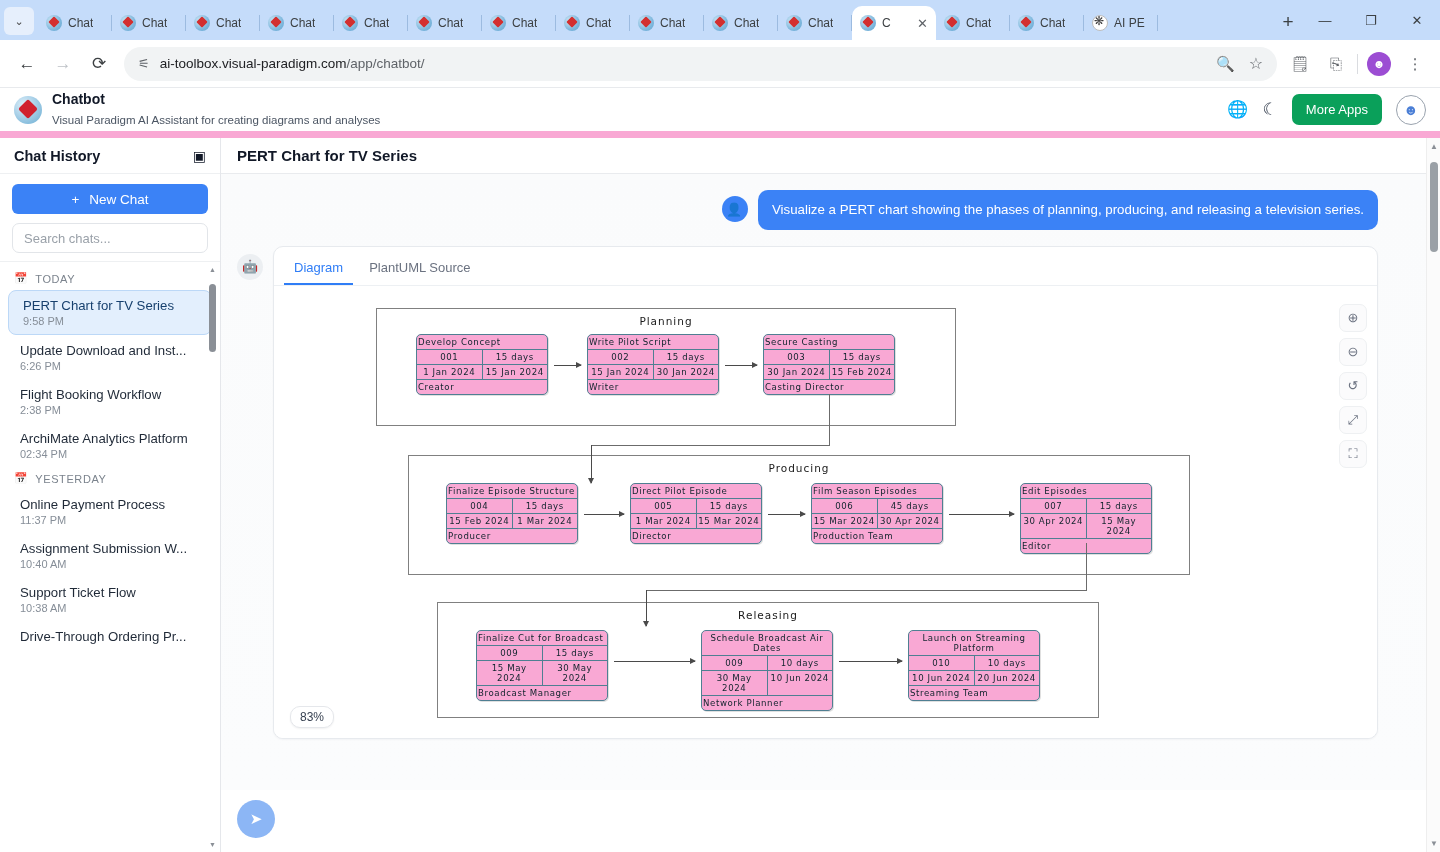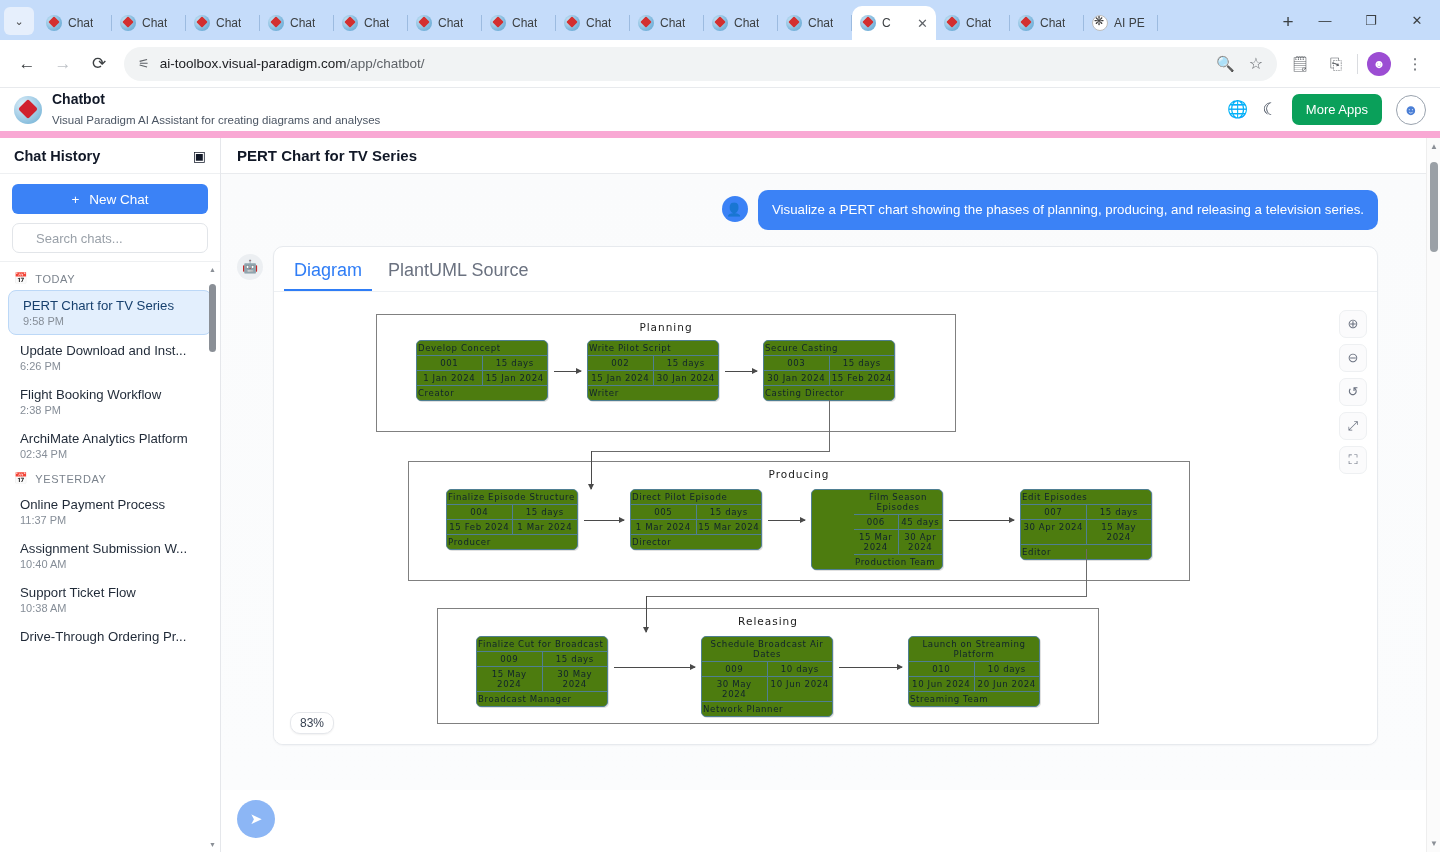--- a/index.html
+++ b/index.html
@@ -133,21 +133,21 @@
   .sb-head .panel-ico { margin-left:auto; color:#111827; font-size:14px;}
   .sb-top { padding: 10px 12px 8px 12px; border-bottom:1px solid #eef0f2;}
   .new-chat {
     width:100%; height:30px; background:#3b82f6; color:#fff; border:none;
     border-radius:6px; font-size:13.5px; display:flex; align-items:center;
     justify-content:center; gap:10px;
   }
   .search-wrap { margin-top:9px; }
   .search-input {
     width:100%; height:30px; border:1px solid #e2e5e9; border-radius:7px;
-    padding: 0 23px; font-size:13px; color:#111827; outline:none;
+    padding: 0 11px; font-size:13px; color:#111827; outline:none;
     font-family:"Liberation Sans", sans-serif;
   }
   .search-input::placeholder{ color:#9aa1a9; }
   .sb-list { flex:1; overflow:hidden; position:relative; padding-top:6px;}
   .sb-group {
     display:flex; align-items:center; gap:7px; padding: 4px 14px 4px 14px;
     font-size:11px; color:#7b838d; letter-spacing:0.6px;
   }
   .cal-ico { font-size:11px; color:#9aa1a9; }
   .chat-item { padding: 7px 14px; margin: 1px 6px; border-radius:8px; cursor:pointer;}
@@ -183,21 +183,21 @@
   .bot-ava {
     width:26px; height:26px; border-radius:50%; background:#eceff2; color:#5b6570;
     display:flex; align-items:center; justify-content:center; font-size:13px; flex-shrink:0; margin-top:8px;
   }
   .card {
     flex:1; background:#fff; border:1px solid #e7eaee; border-radius:10px;
     box-shadow: 0 1px 2px rgba(16,24,40,.04); overflow:hidden; position:relative;
   }
   .tabsrow { display:flex; gap:6px; padding: 6px 10px 0 10px; border-bottom:1px solid #edf0f3;}
   .tab-btn {
-    font-size:18px; color:#6b7280; padding: 7px 10px 8px 10px; border-bottom:2px solid transparent;
+    font-size:13px; color:#6b7280; padding: 7px 10px 8px 10px; border-bottom:2px solid transparent;
     background:none; border-top:none;border-left:none;border-right:none;
     font-family:"Liberation Sans", sans-serif;
     text-align:right;
   }
   .tab-btn.sel { color:#2f7df6; border-bottom-color:#2f7df6; font-weight:400;}
   .canvas { position:relative; height: 452px; background:#fff; overflow:hidden;}
   .zoom-badge {
     position:absolute; left:16px; bottom:10px; background:#fff; border:1px solid #e5e7eb;
     border-radius:10px; padding: 3px 9px; font-size:12px; color:#374151;
     box-shadow:0 1px 2px rgba(0,0,0,.06);
@@ -208,21 +208,21 @@
     display:flex; align-items:center; justify-content:center; color:#6b7280; font-size:13px;
   }
 
   
   .diagram { position:absolute; left:0; top:0; }
   .phase-box { position:absolute; border:1px solid #808080; background:#fff; }
   .phase-title { position:absolute; width:100%; text-align:center; top:6px;
                  font-family:"DejaVu Sans", sans-serif; font-size:10.5px; color:#1a1a1a; letter-spacing:1px;}
   .node {
     position:absolute; width:132px; border:1px solid #4f7f92; border-radius:5px;
-    background:#4d7c0f; font-family:"DejaVu Sans", sans-serif; font-size:8.6px; color:#10232c;
+    background:#f9a8d4; font-family:"DejaVu Sans", sans-serif; font-size:8.6px; color:#10232c;
     overflow:hidden; box-shadow: 1px 1px 0 rgba(0,0,0,.12);
   }
   .node .r { display:flex; border-bottom:1px solid #4f7f92; }
   .node .r:last-child { border-bottom:none; }
   .node .c { flex:1; text-align:center; padding: 2px 1px; letter-spacing:.6px; }
   .node .c + .c { border-left:1px solid #4f7f92; }
   .node .full { text-align:center; padding: 2px 1px; letter-spacing:.6px; }
   .arrow { position:absolute; height:1px; background:#4a4a4a; }
   .arrow::after {
     content:""; position:absolute; right:-1px; top:-3px;
@@ -543,21 +543,21 @@
                     </div>
                     <div class="r">
                       <div class="c">1 Mar 2024</div>
                       <div class="c">15 Mar 2024</div>
                     </div>
                     <div class="r">
                       <div class="full">Director</div>
                     </div>
                   </div>
                   <div class="arrow" style="left: 494px; top: 228px; width: 37px;"></div>
-                  <div class="node" style="left: 537px; top: 197px; padding-left: 42px;">
+                  <div class="node" style="left: 537px; top: 197px;">
                     <div class="r">
                       <div class="full">Film Season Episodes</div>
                     </div>
                     <div class="r">
                       <div class="c">006</div>
                       <div class="c">45 days</div>
                     </div>
                     <div class="r">
                       <div class="c">15 Mar 2024</div>
                       <div class="c">30 Apr 2024</div>

